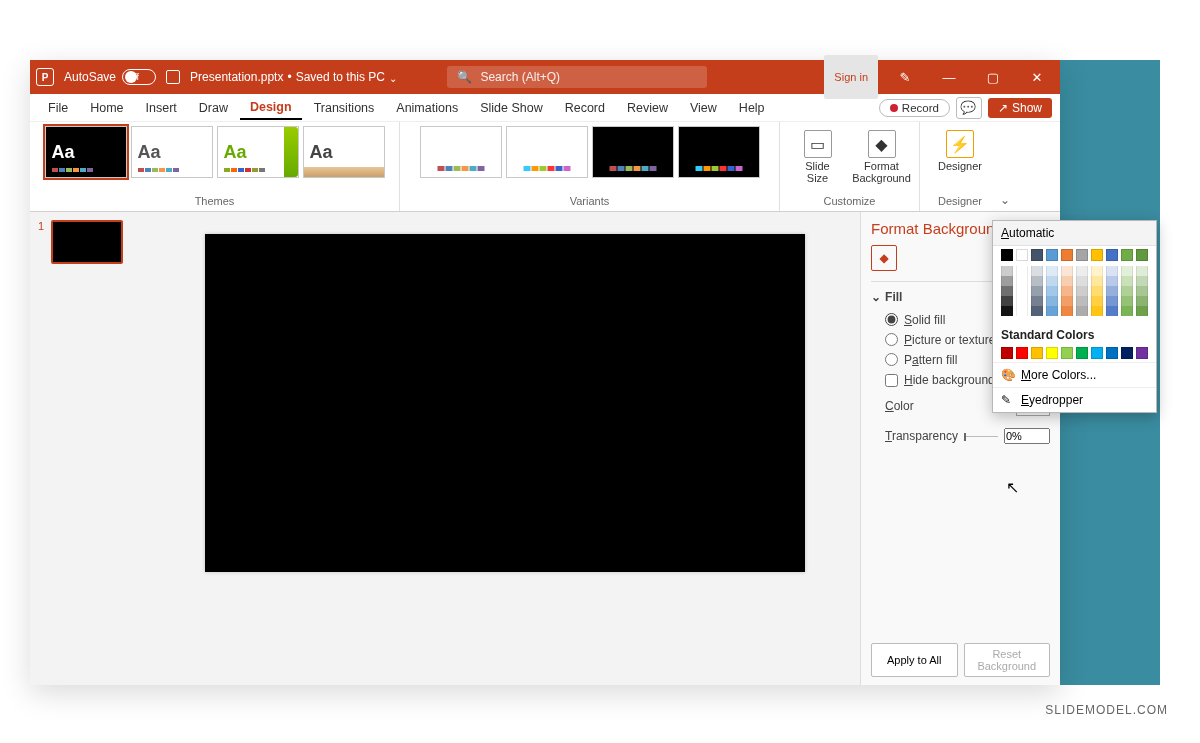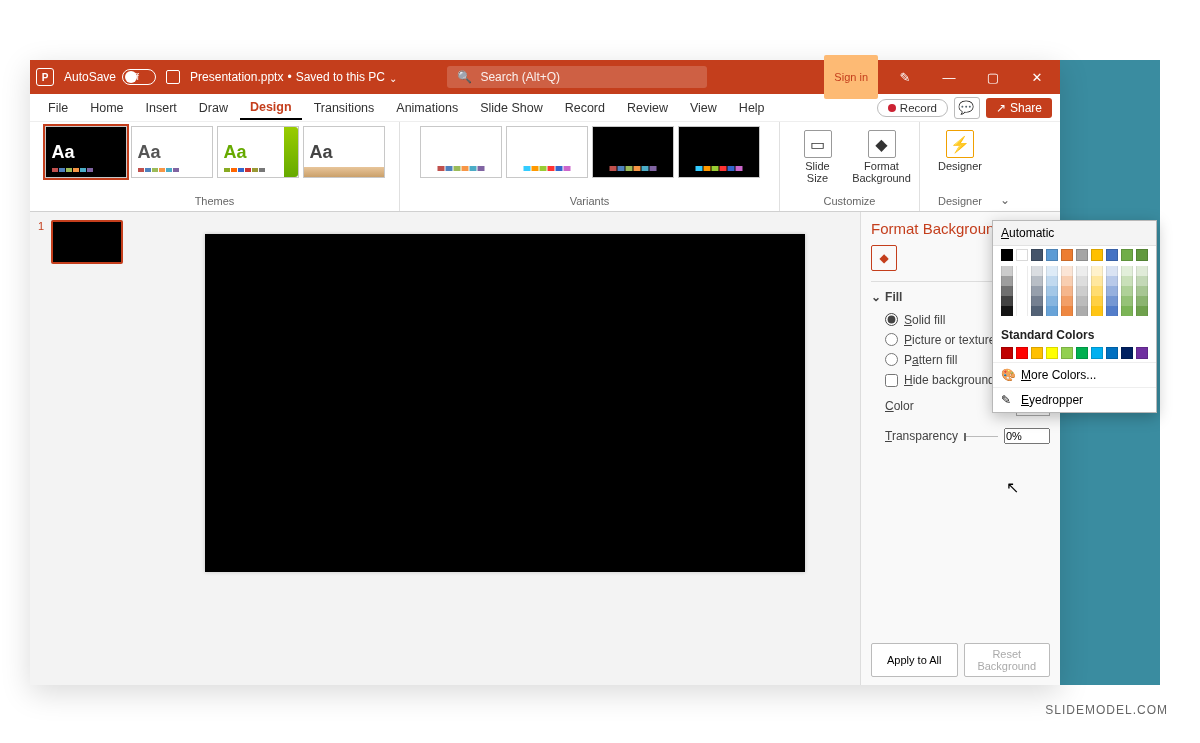--- a/index.html
+++ b/index.html
@@ -14,21 +14,21 @@
   .autosave { display:flex; align-items:center; gap:6px; }
   .toggle { width: 34px; height: 16px; border:1px solid #fff; border-radius: 8px; position:relative; display:flex; align-items:center; }
   .toggle .knob { width:12px; height:12px; background:#fff; border-radius:50%; margin-left:2px; }
   .toggle .off { position:absolute; right:16px; font-size:9px; }
   .saveicon { width:14px; height:14px; border:1.5px solid #fff; border-radius:2px; }
   .filename { flex: 0 0 auto; display:flex; align-items:flex-end; gap:4px; }
   .chev { font-size:10px; }
   .searchbox { flex: 0 0 260px; height: 22px; background: rgba(255,255,255,.18); border-radius: 3px; display:flex; align-items:center; gap:8px; padding:0 10px; font-size:12px; margin-left: 40px; }
   .searchbox .mag { font-size:12px; }
   .titlebar .spacer { flex:1; }
-  .signin { background:#fdba74; color:#c43e1c; font-size:11px; padding:16px 10px; border-radius:2px; }
+  .signin { background:#e5e5e5; color:#c43e1c; font-size:11px; padding:16px 10px; border-radius:2px; }
   .winbtn { width:34px; text-align:center; font-size:13px; }
 
   
   .menurow { height: 28px; background:#fff; display:flex; align-items:center; padding: 0 8px; font-size:12.5px; color:#333; gap: 2px; border-bottom: 1px solid #eee; }
   .menurow .tab { padding: 4px 10px; cursor:pointer; }
   .menurow .tab.active { border-bottom: 2px solid #000000; color:#c43e1c; font-weight:600; }
   .menurow .rspacer { flex:1; }
   .recordbtn { border:1px solid #bbb; border-radius:14px; padding:2px 10px; font-size:11.5px; display:flex; align-items:center; gap:4px; }
   .recordbtn .dot { width:8px;height:8px;background:#c23; border-radius:50%; }
   .commentbtn { width:26px;height:22px;border:1px solid #bbb;border-radius:3px; display:flex;align-items:center;justify-content:center; font-size:13px; margin:0 4px;}
@@ -141,21 +141,21 @@
     <div class="tab">View</div>
     <div class="tab">Help</div>
     <div class="rspacer"></div>
     <div class="recordbtn">
         <span class="dot"></span>
         <span>Record</span>
       </div>
     <div class="commentbtn">💬</div>
     <div class="sharebtn">
         <span>↗</span>
-        <span>Share</span>
+        <span>Show</span>
       </div>
   </div>
 
   <div class="ribbon">
     <div class="ribbongroup" style="width:370px">
       <div class="items">
         <div class="theme-thumb sel" style="background:#000;color:#fff">
           <span class="Aa">Aa</span>
           <div class="colorbar">
               <span style="background:#c0504d"></span>

